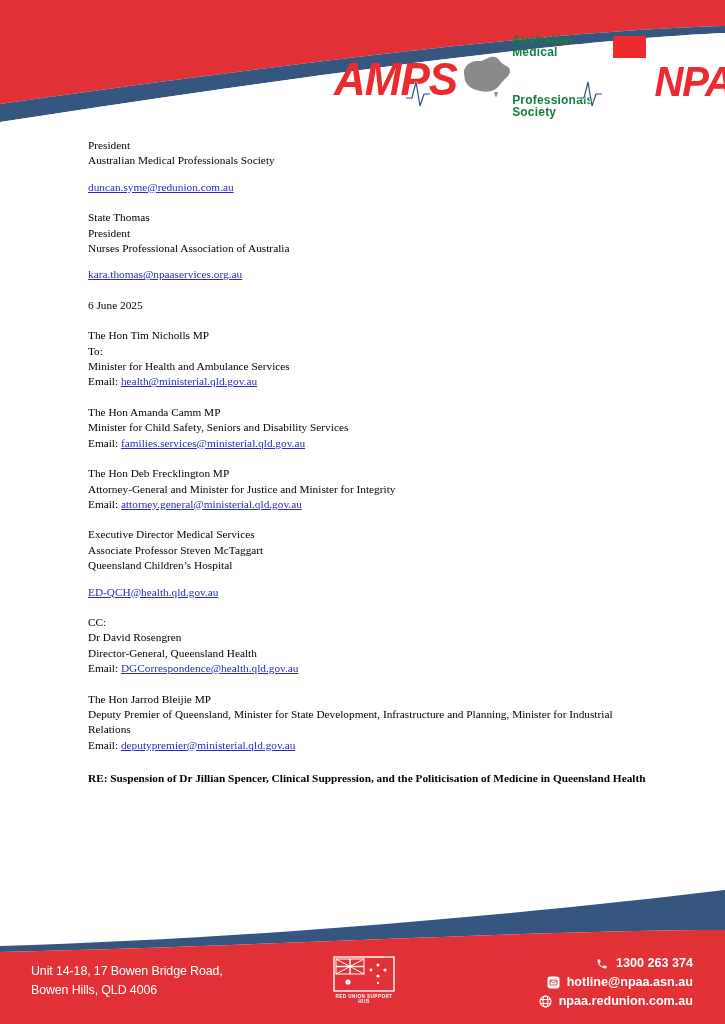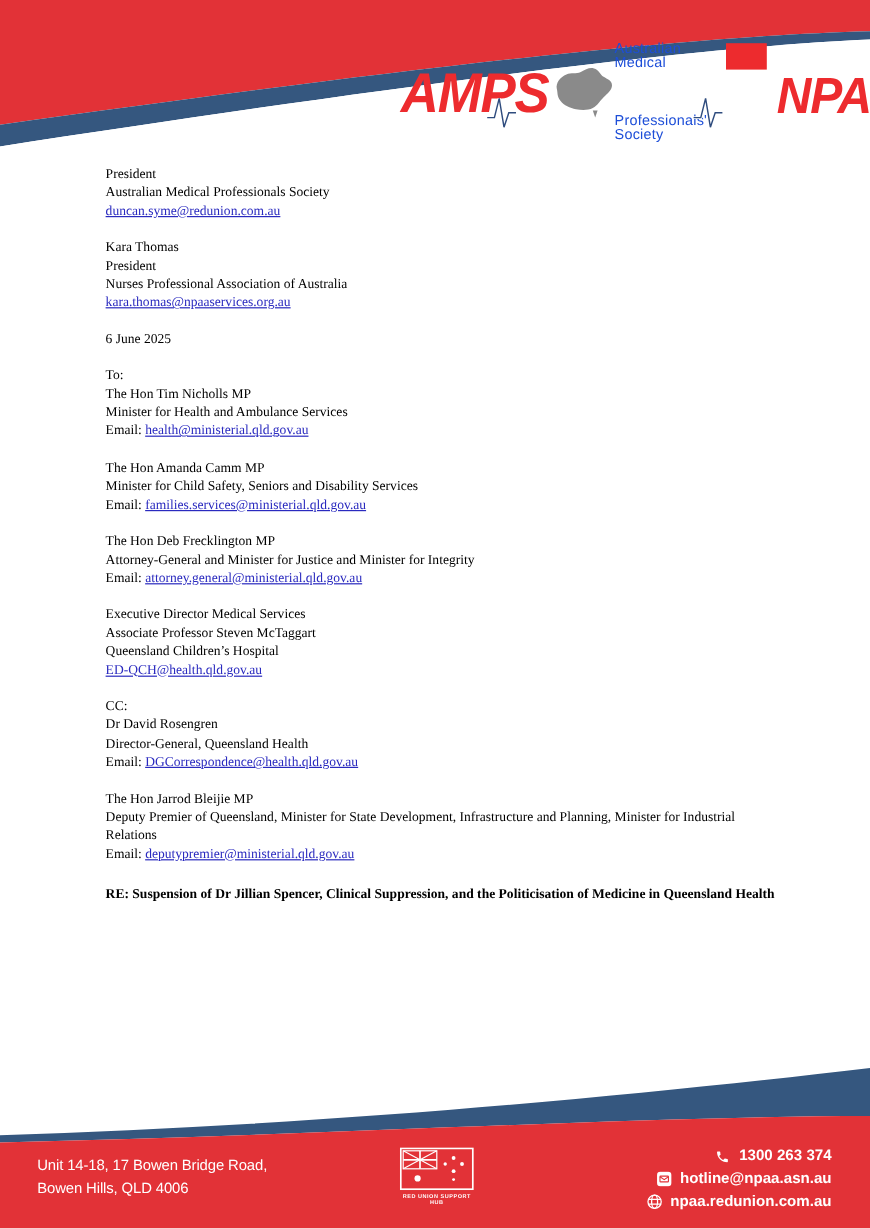--- a/index.html
+++ b/index.html
@@ -67,22 +67,22 @@
     margin-bottom: 2px;
   }
   .logo-rule {
     width: 100%;
     height: 3px;
     background: #8a8a8a;
     margin-top: 1px;
   }
   .logo-sub {
     font-family: "Liberation Sans", "DejaVu Sans", sans-serif;
-    font-weight: normal;
-    color: #1d4ed8;
+    font-weight: bold;
+    color: #15803d;
     line-height: 12px;
     letter-spacing: .2px;
   }
   .logo-subrow {
     display: flex;
     align-items: flex-start;
     gap: 4px;
   }
   .logo-sub .l1 { font-size: 12px; display: block; }
   .logo-sub .l2 { font-size: 12px; display: block; margin-top: 36px; }
@@ -108,20 +108,21 @@
     font-size: 11.3px;
     line-height: 15.4px;
     color: #000000;
   }
   .para { margin: 0 0 15px 0; }
   .para:last-child { margin-bottom: 0; }
   .line { display: block; white-space: pre-wrap; }
   .mail {
     color: #2A2ABF;
     text-decoration: underline;
+    margin-top: 11px;
   }
   .re {
     font-weight: bold;
     margin-top: 18px;
   }
   .wide { width: 560px; }
 
   
   .footer {
     position: absolute;
@@ -264,33 +265,33 @@
 
   <div class="letter">
 
     <div class="para">
       <span class="line">President</span>
       <span class="line">Australian Medical Professionals Society</span>
       <span class="line mail">duncan.syme@redunion.com.au</span>
     </div>
 
     <div class="para">
-      <span class="line">Kara Thomas</span>
+      <span class="line">State Thomas</span>
       <span class="line">President</span>
       <span class="line">Nurses Professional Association of Australia</span>
       <span class="line mail">kara.thomas@npaaservices.org.au</span>
     </div>
 
     <div class="para">
       <span class="line">6 June 2025</span>
     </div>
 
     <div class="para">
+      <span class="line">The Hon Tim Nicholls MP</span>
       <span class="line">To:</span>
-      <span class="line">The Hon Tim Nicholls MP</span>
       <span class="line">Minister for Health and Ambulance Services</span>
       <span class="line"><span>Email: </span><span class="mail">health@ministerial.qld.gov.au</span></span>
     </div>
 
     <div class="para">
       <span class="line">The Hon Amanda Camm MP</span>
       <span class="line">Minister for Child Safety, Seniors and Disability Services</span>
       <span class="line"><span>Email: </span><span class="mail">families.services@ministerial.qld.gov.au</span></span>
     </div>
 

